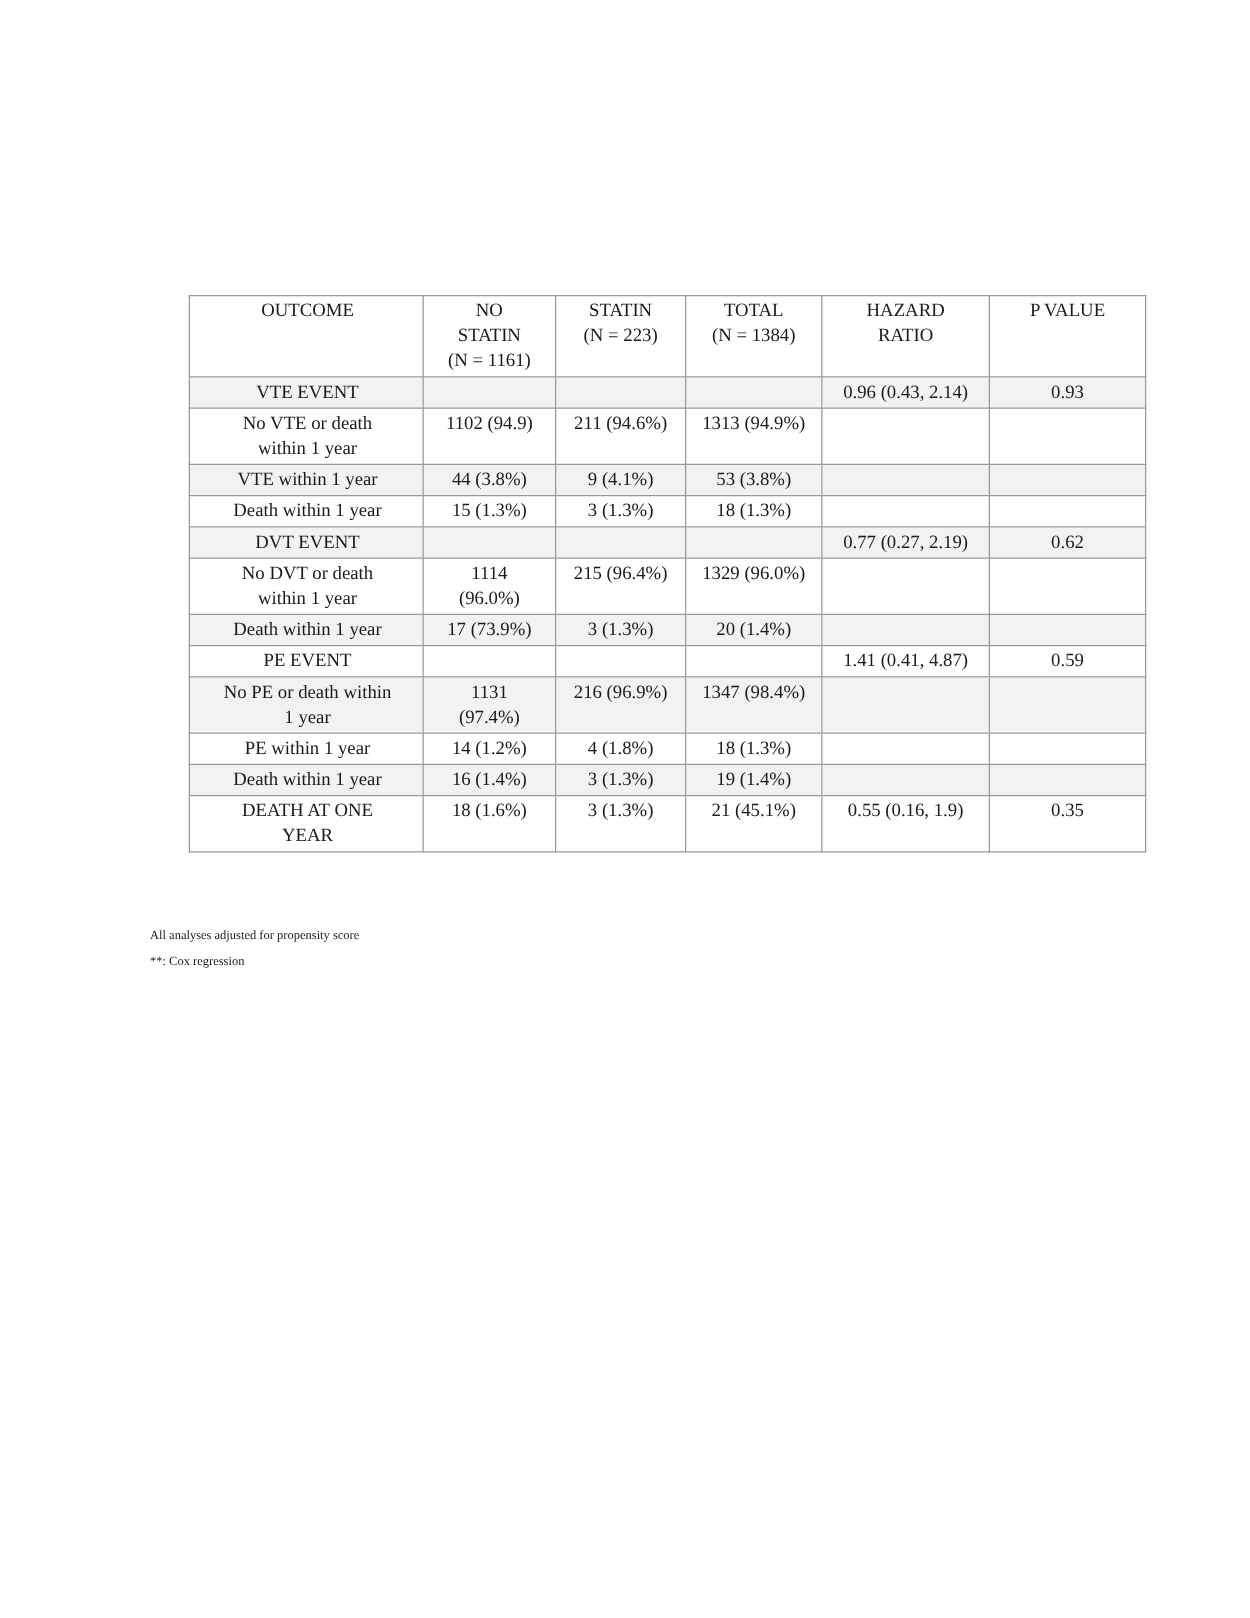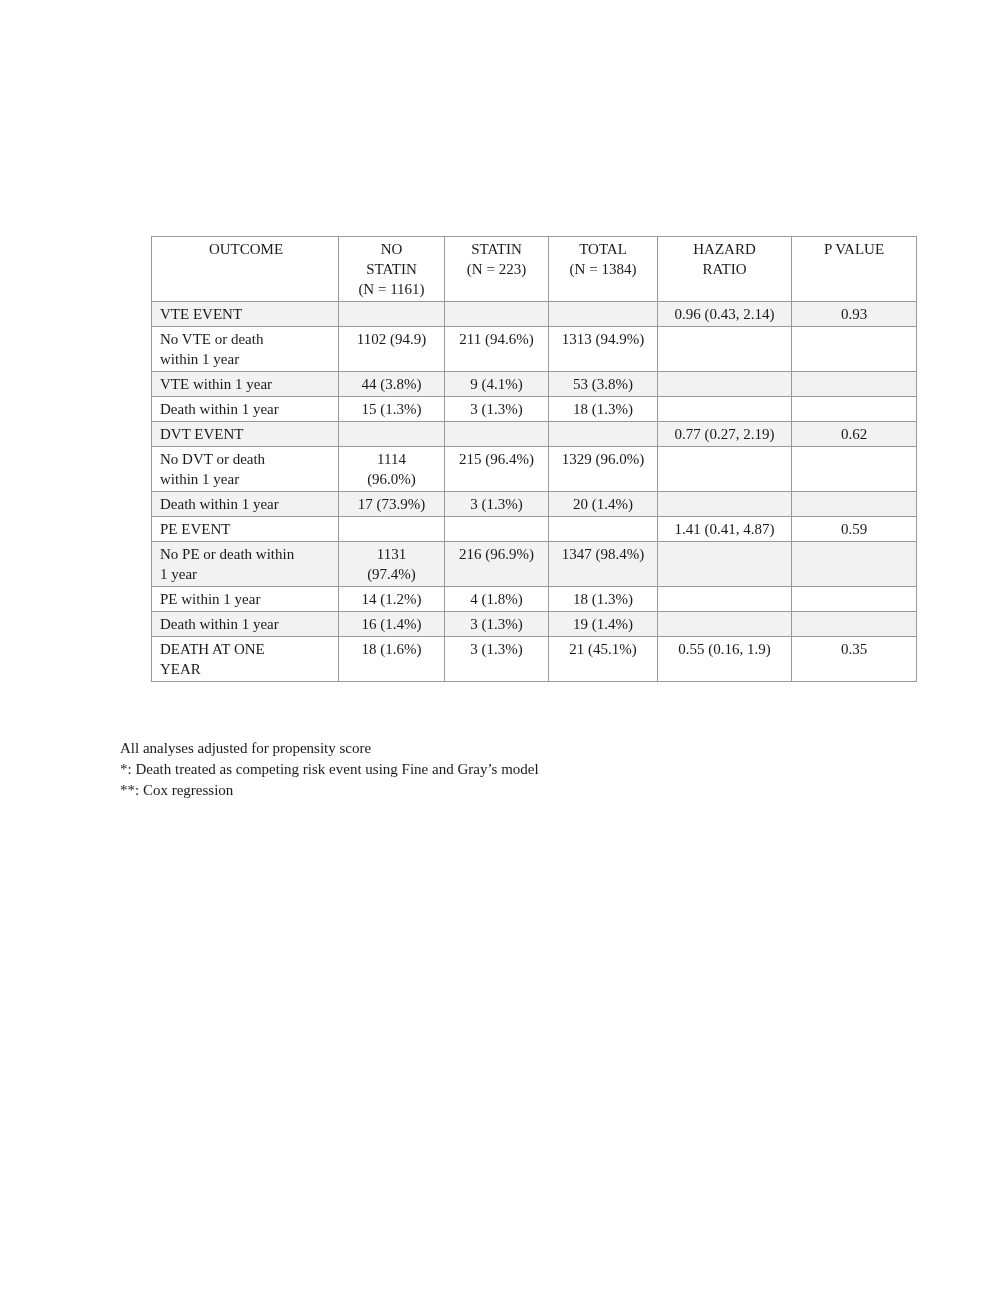--- a/index.html
+++ b/index.html
@@ -36,33 +36,33 @@
     text-align: center;
     white-space: pre-line;
     overflow: hidden;
     font-weight: normal;
   }
   table.outcomes thead tr { height: 62px; }
   table.outcomes tbody tr { height: 24px; }
   table.outcomes tbody tr:nth-child(odd) td { background: #f2f2f2; }
   table.outcomes td.col-outcome,
   table.outcomes th.col-outcome-h { padding-left: 8px; padding-right: 6px; }
-  table.outcomes td.col-outcome { text-align: left; }
+  table.outcomes td.col-outcome { text-align: center; }
   .col-w0 { width: 187px; }
   .col-w1 { width: 106px; }
   .col-w2 { width: 104px; }
   .col-w3 { width: 109px; }
   .col-w4 { width: 134px; }
   .col-w5 { width: 125px; }
   .footnotes {
     position: absolute;
     left: 120px;
     top: 738px;
     width: 760px;
-    font-size: 15px;
+    font-size: 10px;
     line-height: 21px;
   }
 </style>
 </head>
 <body>
 
 <div class="doc-table-wrap">
   <table class="outcomes">
     <colgroup>
       <col class="col-w0">
@@ -189,15 +189,14 @@
           <td>21 (45.1%)</td>
           <td>0.55 (0.16, 1.9)</td>
           <td>0.35</td>
         </tr>
       </tbody>
   </table>
 </div>
 
 <div class="footnotes">
   <div>All analyses adjusted for propensity score</div>
-  <div>*: Death treated as competing risk event using Fine and Gray’s model</div>
   <div>**: Cox regression</div>
 </div>
 
 </body></html>

